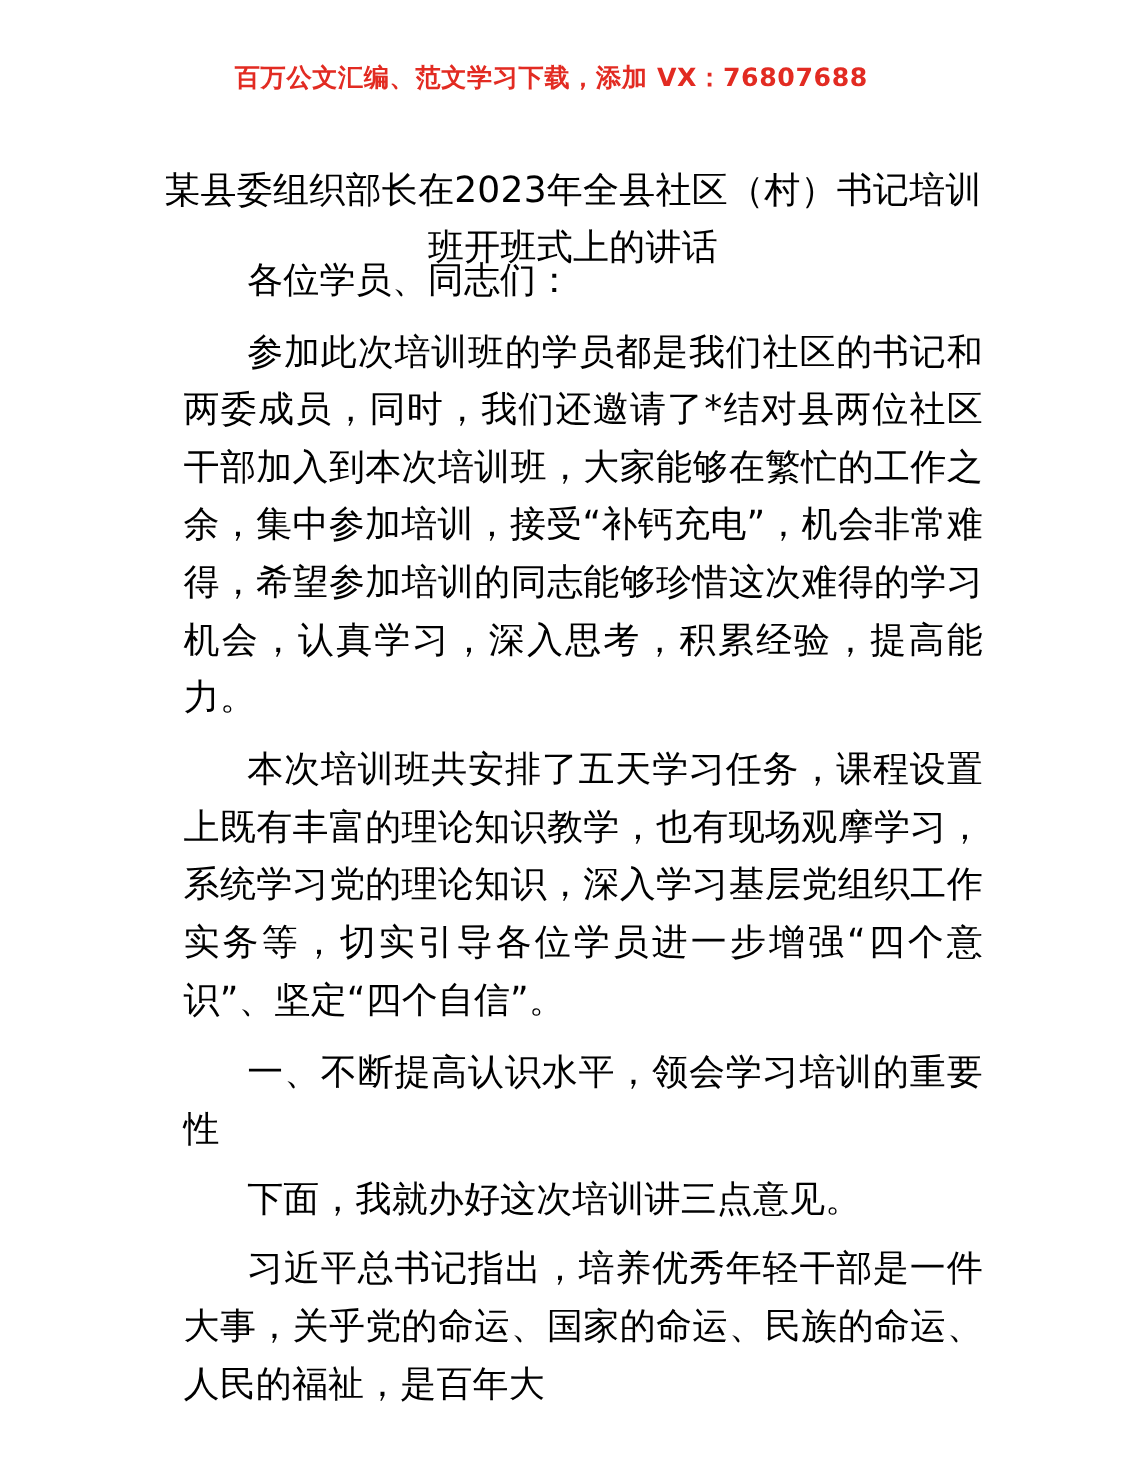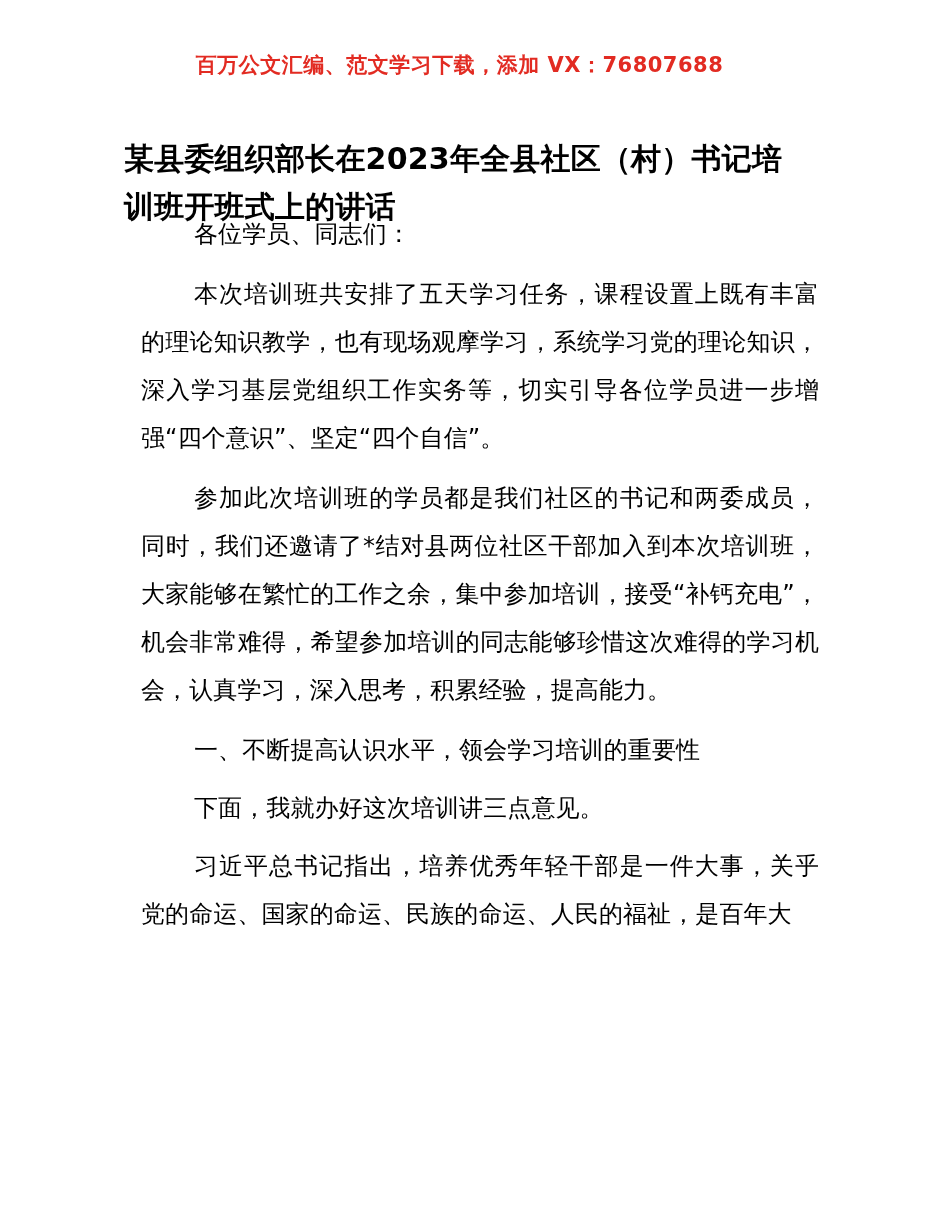--- a/index.html
+++ b/index.html
@@ -34,43 +34,44 @@
     font-weight: bold;
     letter-spacing: 0.5px;
     line-height: 30px;
     white-space: nowrap;
   }
 
   
   .doc-title {
     position: absolute;
     top: 115px;
-    left: 124px;
+    left: 135px;
     width: 685px;
+    text-align: center;
     font-size: 30px;
-    font-weight: bold;
+    font-weight: normal;
     line-height: 48px;
     letter-spacing: 0.2px;
   }
 
   
   .body-text {
     position: absolute;
     top: 210px;
     left: 137px;
     width: 682px;
   }
 
   .para {
-    font-size: 24px;
+    font-size: 30px;
     line-height: 48px;
     text-align: justify;
     text-align-last: left;
     text-justify: inter-ideograph;
-    margin: 0 0 12px 4px;
+    margin: 0 0 12px 16px;
     letter-spacing: 0.1px;
     word-break: break-all;
   }
 
   .para.indent {
     text-indent: 53px;
   }
 
   .para.tight {
     margin-bottom: 10px;
@@ -84,20 +85,20 @@
 <body>
 
 <div class="page">
 
   <div class="promo-header" style="color: rgb(226, 43, 34);">百万公文汇编、范文学习下载，添加 VX：76807688</div>
 
   <h1 class="doc-title">某县委组织部长在2023年全县社区（村）书记培训班开班式上的讲话</h1>
 
   <div class="body-text">
     <p class="para indent">各位学员、同志们：</p>
+    <p class="para indent">参加此次培训班的学员都是我们社区的书记和两委成员，同时，我们还邀请了*结对县两位社区干部加入到本次培训班，大家能够在繁忙的工作之余，集中参加培训，接受“补钙充电”，机会非常难得，希望参加培训的同志能够珍惜这次难得的学习机会，认真学习，深入思考，积累经验，提高能力。</p>
     <p class="para indent">本次培训班共安排了五天学习任务，课程设置上既有丰富的理论知识教学，也有现场观摩学习，系统学习党的理论知识，深入学习基层党组织工作实务等，切实引导各位学员进一步增强“四个意识”、坚定“四个自信”。</p>
-    <p class="para indent">参加此次培训班的学员都是我们社区的书记和两委成员，同时，我们还邀请了*结对县两位社区干部加入到本次培训班，大家能够在繁忙的工作之余，集中参加培训，接受“补钙充电”，机会非常难得，希望参加培训的同志能够珍惜这次难得的学习机会，认真学习，深入思考，积累经验，提高能力。</p>
     <p class="para indent tight">一、不断提高认识水平，领会学习培训的重要性</p>
     <p class="para indent tight">下面，我就办好这次培训讲三点意见。</p>
     <p class="para indent last">习近平总书记指出，培养优秀年轻干部是一件大事，关乎党的命运、国家的命运、民族的命运、人民的福祉，是百年大</p>
   </div>
 
 </div>
 
 </body></html>

